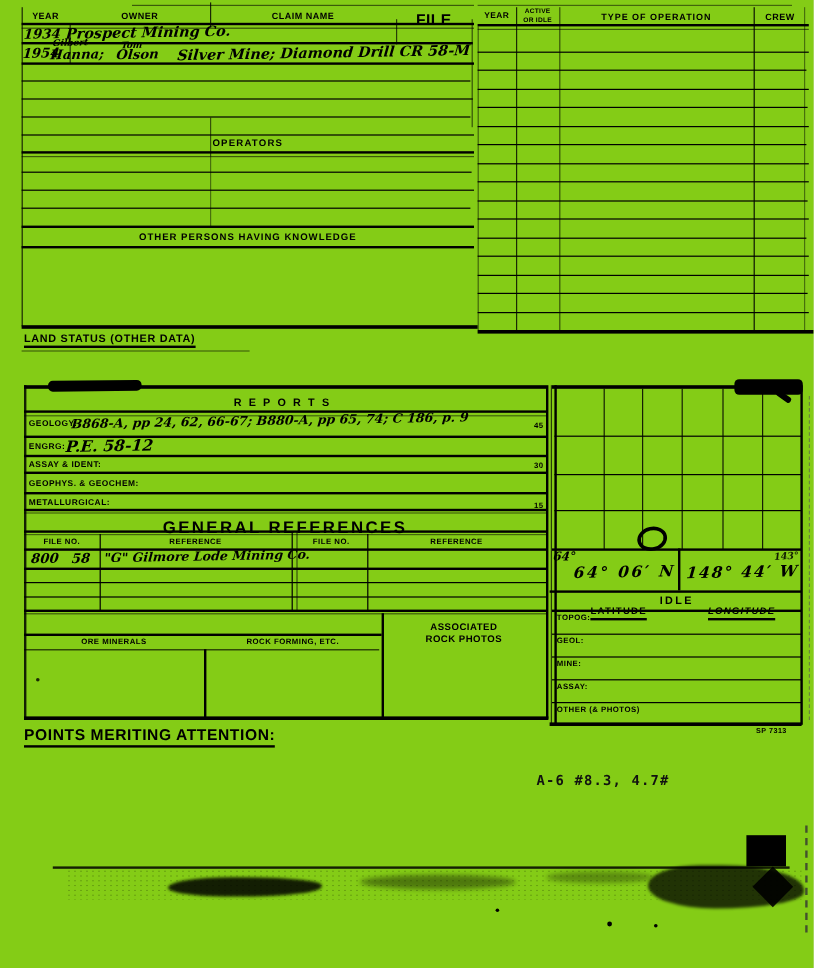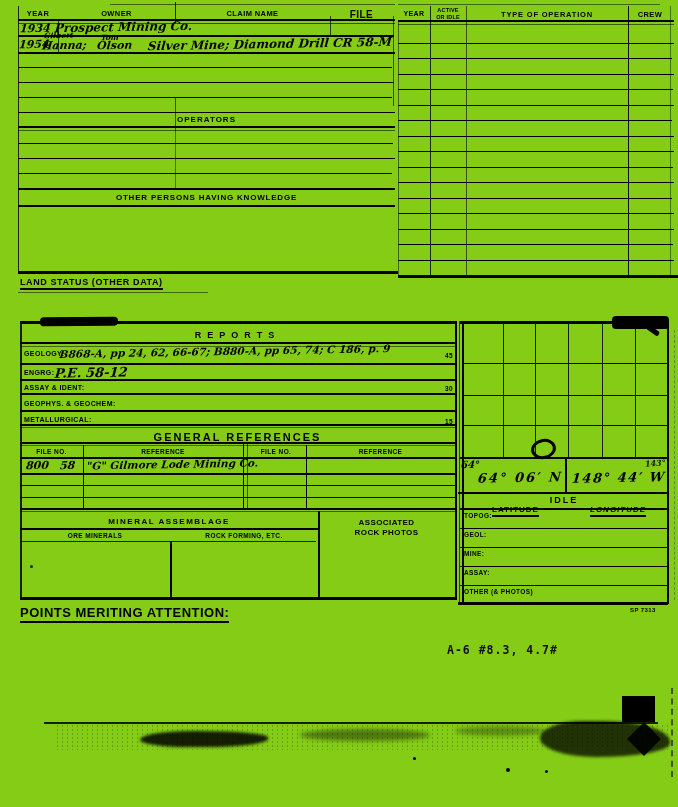--- a/index.html
+++ b/index.html
@@ -22,21 +22,21 @@
 </style>
 </head>
 <body>
 
 <div id="page">
 
   <div class="ln" style="left:110px;top:4px;width:285px;height:1px;opacity:.55;"></div>
   <div class="lbl ctr" style="left:18px;top:9px;width:40px;font-size:7.5px;">YEAR</div>
   <div class="lbl ctr" style="left:58px;top:9px;width:117px;font-size:7.5px;">OWNER</div>
   <div class="lbl ctr" style="left:175px;top:9px;width:155px;font-size:7.5px;">CLAIM NAME</div>
-  <div class="lbl ctr" style="left:330px;top:9px;width:63px;font-size:10px;">FILE</div>
+  <div class="lbl ctr" style="left:330px;top:9px;width:63px;font-size:13px;">FILE</div>
   <div class="ln" style="left:18px;top:19px;width:377px;height:2px;"></div>
   <div class="ln" style="left:18px;top:23px;width:377px;height:1px;opacity:.6;"></div>
 
   <div class="ln" style="left:18px;top:35px;width:376px;height:2px;"></div>
   <div class="ln" style="left:18px;top:52px;width:377px;height:2px;"></div>
   <div class="ln" style="left:18px;top:67px;width:374px;height:1px;"></div>
   <div class="ln" style="left:18px;top:82px;width:376px;height:1px;"></div>
   <div class="ln" style="left:18px;top:97px;width:374px;height:1px;"></div>
   <div class="ln" style="left:18px;top:112px;width:377px;height:1px;"></div>
 
@@ -128,21 +128,21 @@
   <div class="ln" style="left:20px;top:410px;width:435px;height:1.5px;"></div>
 
   <div class="lbl" style="left:24px;top:416px;font-size:7px;">METALLURGICAL:</div>
   <div class="ln" style="left:20px;top:424px;width:435px;height:2px;"></div>
   <div class="ln" style="left:20px;top:427px;width:435px;height:1px;opacity:.5;"></div>
 
   <div class="lbl" style="left:438px;top:352px;width:15px;font-size:6.5px;text-align:right;">45</div>
   <div class="lbl" style="left:438px;top:385px;width:15px;font-size:6.5px;text-align:right;">30</div>
   <div class="lbl" style="left:438px;top:418px;width:15px;font-size:6.5px;text-align:right;">15</div>
 
-  <div class="lbl ctr" style="left:20px;top:431px;width:435px;font-size:11px;letter-spacing:2px;">GENERAL REFERENCES</div>
+  <div class="lbl ctr" style="left:20px;top:431px;width:435px;font-size:14px;letter-spacing:2px;">GENERAL REFERENCES</div>
   <div class="ln" style="left:20px;top:442px;width:435px;height:2px;"></div>
   <div class="ln" style="left:20px;top:445px;width:435px;height:1px;opacity:.5;"></div>
   <div class="lbl ctr" style="left:20px;top:448px;width:63px;font-size:6.5px;">FILE NO.</div>
   <div class="lbl ctr" style="left:83px;top:448px;width:160px;font-size:6.5px;">REFERENCE</div>
   <div class="lbl ctr" style="left:246px;top:448px;width:60px;font-size:6.5px;">FILE NO.</div>
   <div class="lbl ctr" style="left:306px;top:448px;width:149px;font-size:6.5px;">REFERENCE</div>
   <div class="ln" style="left:20px;top:457px;width:435px;height:1.5px;"></div>
   <div class="ln" style="left:20px;top:473px;width:435px;height:1.5px;"></div>
   <div class="ln" style="left:20px;top:485px;width:435px;height:1px;"></div>
   <div class="ln" style="left:20px;top:497px;width:435px;height:1px;"></div>
@@ -150,21 +150,20 @@
   <div class="ln" style="left:20px;top:511px;width:435px;height:1px;opacity:.55;"></div>
   <div class="ln" style="left:83px;top:445px;width:1px;height:65px;"></div>
   <div class="ln" style="left:243px;top:443px;width:1px;height:67px;"></div>
   <div class="ln" style="left:247px;top:443px;width:1px;height:67px;opacity:.6;"></div>
   <div class="ln" style="left:306px;top:445px;width:1px;height:65px;"></div>
 
   <div class="hw" style="left:26px;top:459px;font-size:11px;">800</div>
   <div class="hw" style="left:60px;top:459px;font-size:11px;">58</div>
   <div class="hw" style="left:87px;top:458px;font-size:10.5px;">"G" Gilmore Lode Mining Co.</div>
 
-  <div class="lbl ctr" style="left:20px;top:517px;width:298px;font-size:8px;letter-spacing:1.5px;">MINERAL ASSEMBLAGE</div>
   <div class="ln" style="left:20px;top:528px;width:298px;height:1.5px;"></div>
   <div class="lbl ctr" style="left:20px;top:532px;width:150px;font-size:6.5px;">ORE MINERALS</div>
   <div class="lbl ctr" style="left:170px;top:532px;width:148px;font-size:6.5px;">ROCK FORMING, ETC.</div>
   <div class="ln" style="left:20px;top:541px;width:296px;height:1px;opacity:.8;"></div>
   <div class="lbl ctr" style="left:318px;top:518px;width:137px;font-size:8px;">ASSOCIATED</div>
   <div class="lbl ctr" style="left:318px;top:528px;width:137px;font-size:8px;">ROCK PHOTOS</div>
   <div class="ln" style="left:170px;top:541px;width:1.5px;height:58px;"></div>
   <div class="ln" style="left:318px;top:511px;width:1.5px;height:88px;"></div>
   <div class="ln" style="left:20px;top:597px;width:437px;height:2.5px;"></div>
   <div class="blob" style="left:30px;top:565px;width:3px;height:3px;border-radius:50%;opacity:.8;"></div>

